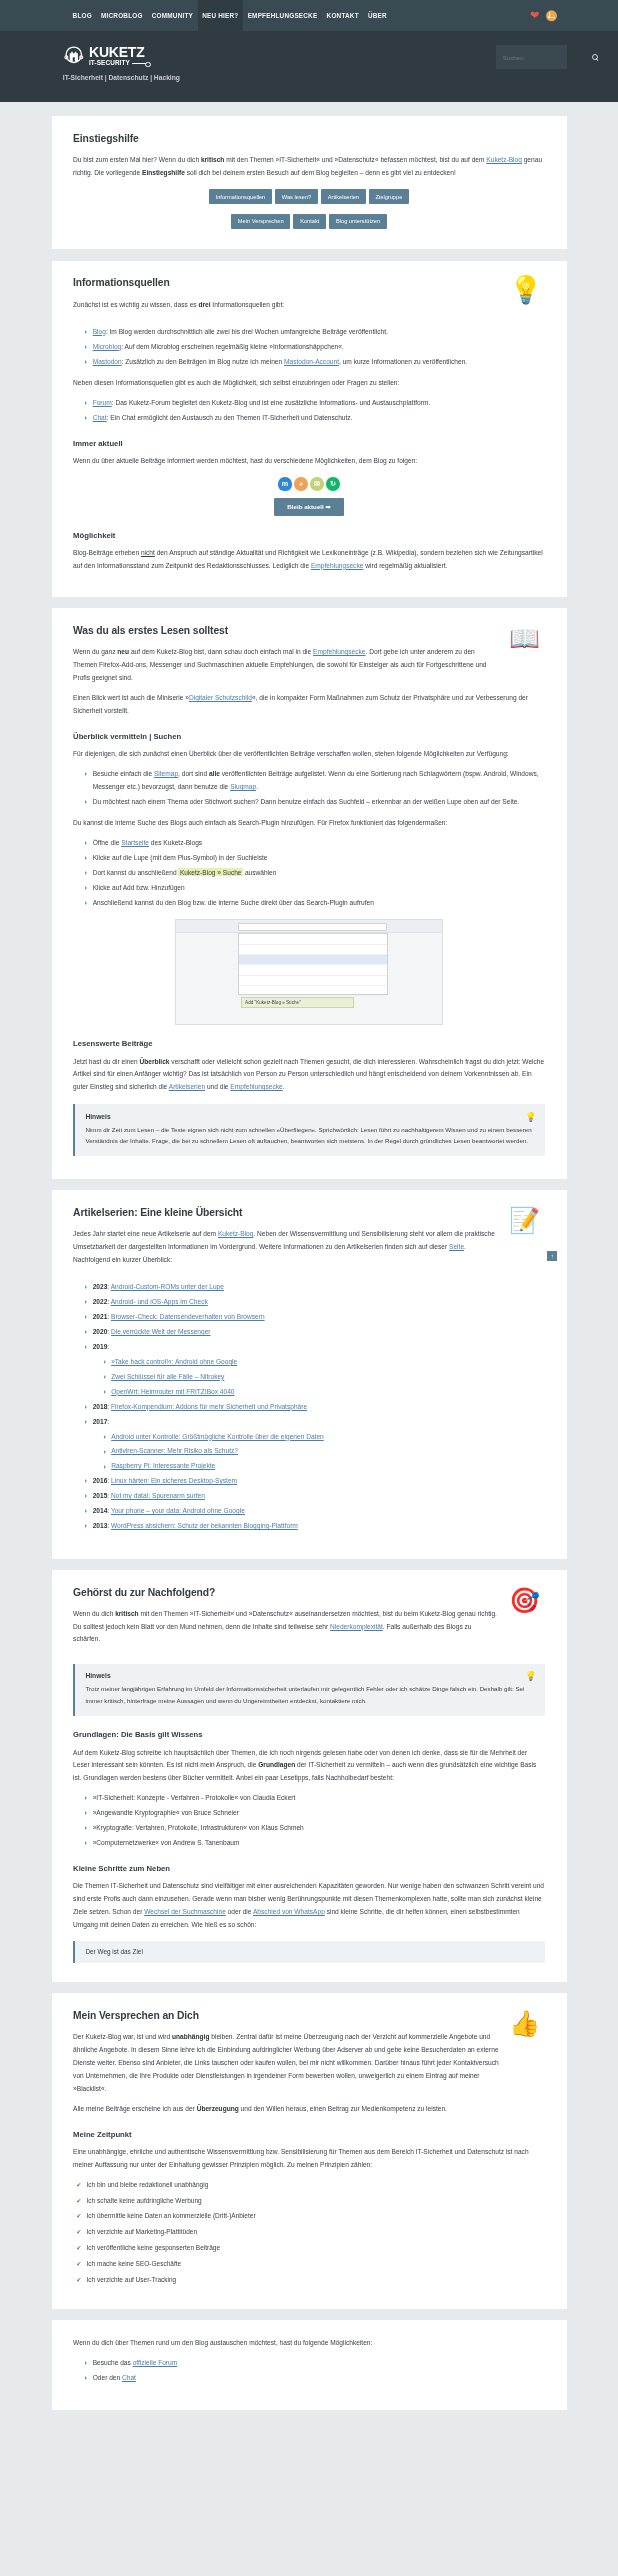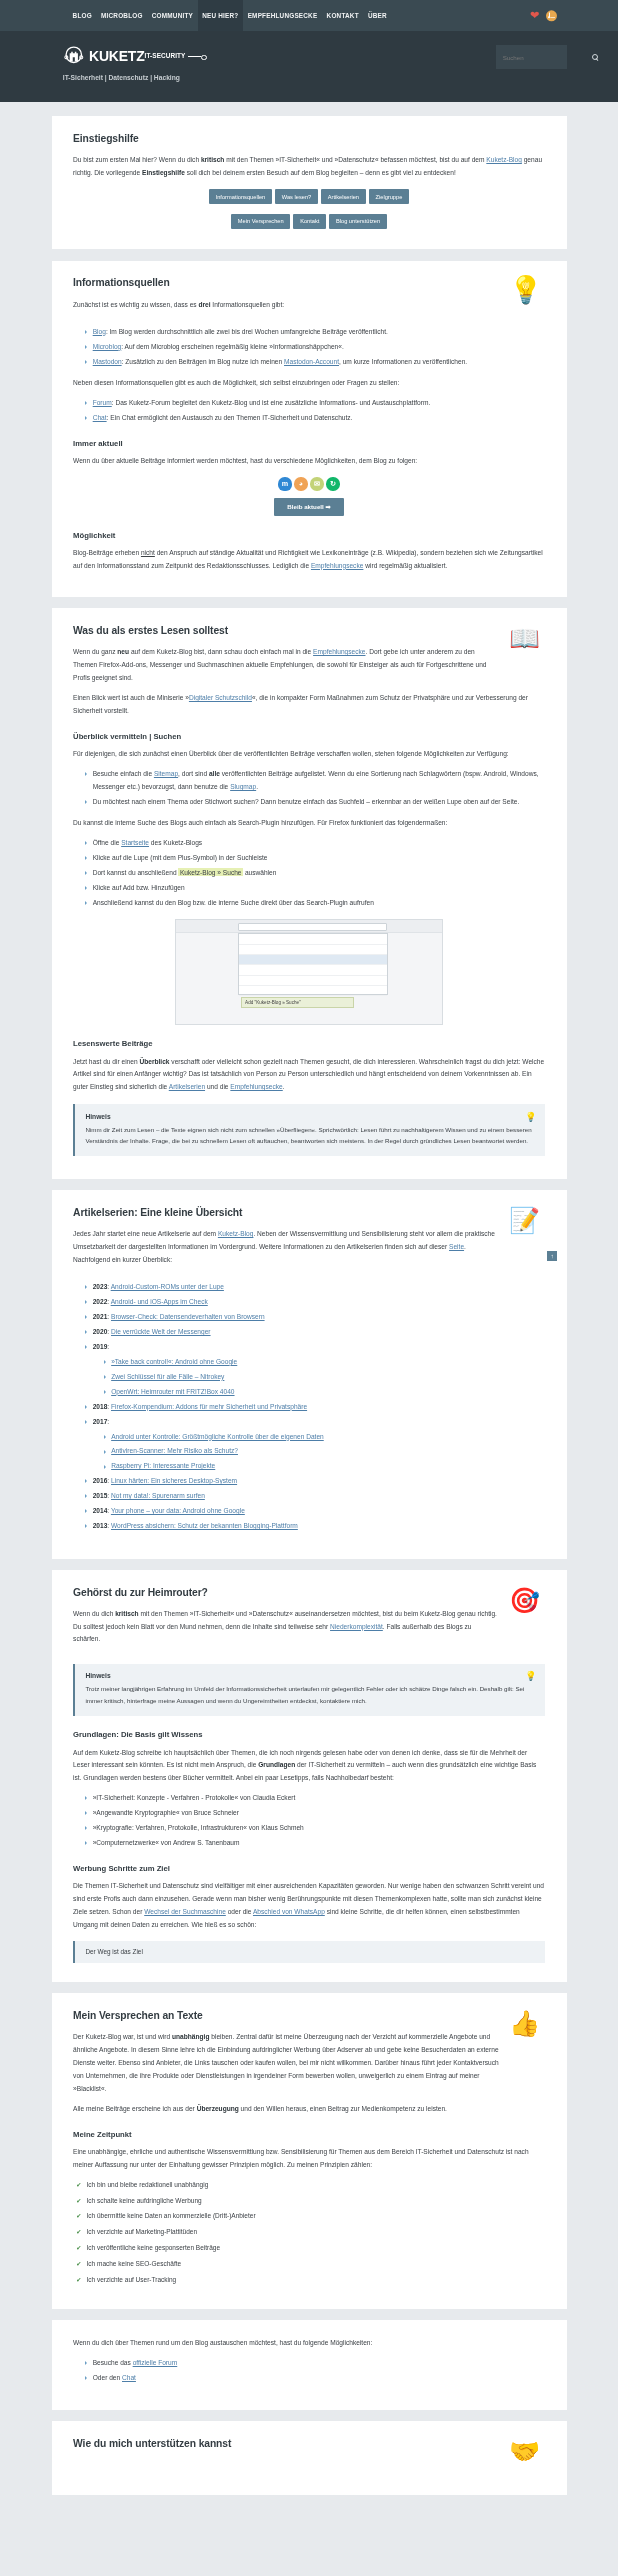--- a/index.html
+++ b/index.html
@@ -56,21 +56,21 @@
   
   .header {
     background:#2f3a41;
     padding:14.4px 0 12.4px 0;
     position:relative;
     height:71px;
   }
   .header-inner { width:515px; margin:0 auto; position:relative; }
   .brand { display:flex; align-items:center; gap:4.6px; margin-left:11.3px;}
   .logo-mark { width:21.6px; height:21.6px; position:relative; flex:0 0 auto;}
-  .logo-text { display:flex; flex-direction:row; line-height:1; }
+  .logo-text { display:flex; flex-direction:column; line-height:1; }
   .logo-title {
     color:#fff; font-weight:800; font-size:14px; letter-spacing:-0.2px;
     font-family:"Liberation Sans", sans-serif;
   }
   .logo-sub { display:flex; align-items:center; gap:2.6px; margin-top:1px;}
   .logo-sub-text{ color:#fff; font-size:6.4px; font-weight:700; letter-spacing:0.1px;}
   .wrench { width:18.5px; height:3.6px; position:relative; }
   .wrench::before{ content:""; position:absolute; left:0; top:1px; width:13.4px;height:1.5px;background:#fff;}
   .wrench::after{ content:""; position:absolute; right:0; top:0; width:3.6px;height:3.6px;border:1px solid #fff;border-radius:50%;}
   .tagline {
@@ -400,21 +400,21 @@
       <li><b>2016</b>: <a href="#">Linux härten: Ein sicheres Desktop-System</a></li>
       <li><b>2015</b>: <a href="#">Not my data!: Spurenarm surfen</a></li>
       <li><b>2014</b>: <a href="#">Your phone – your data: Android ohne Google</a></li>
       <li><b>2013</b>: <a href="#">WordPress absichern: Schutz der bekannten Blogging-Plattform</a></li>
     </ul>
   </section>
 
   <section class="card" style="position:relative">
     <div class="sec-head">
       <div style="flex:1">
-        <h2 class="sec-title">Gehörst du zur Heimrouter?</h2>
+        <h2 class="sec-title">Gehörst du zur Nachfolgend?</h2>
         <p>
           <span>Wenn du dich </span><b>kritisch</b><span> mit den Themen »IT-Sicherheit« und »Datenschutz« auseinandersetzen möchtest, bist du beim Kuketz-Blog genau richtig. Du solltest jedoch kein Blatt vor den Mund nehmen, denn die Inhalte sind teilweise sehr </span><a href="#">Niederkomplexität</a><span>. Falls außerhalb des Blogs zu schärfen.</span>
         </p>
       </div>
       <div class="sec-illu illu illu-emoji">🎯</div>
     </div>
 
     <div class="hinweis">
       <span class="bulb">💡</span>
       <h4>Hinweis</h4>
@@ -425,33 +425,33 @@
     <p>
       <span>Auf dem Kuketz-Blog schreibe ich hauptsächlich über Themen, die ich noch nirgends gelesen habe oder von denen ich denke, dass sie für die Mehrheit der Leser interessant sein könnten. Es ist nicht mein Anspruch, die </span><b>Grundlagen</b><span> der IT-Sicherheit zu vermitteln – auch wenn dies grundsätzlich eine wichtige Basis ist. Grundlagen werden bestens über Bücher vermittelt. Anbei ein paar Lesetipps, falls Nachholbedarf besteht:</span>
     </p>
     <ul class="arrow">
       <li>»IT-Sicherheit: Konzepte - Verfahren - Protokolle« von Claudia Eckert</li>
       <li>»Angewandte Kryptographie« von Bruce Schneier</li>
       <li>»Kryptografie: Verfahren, Protokolle, Infrastrukturen« von Klaus Schmeh</li>
       <li>»Computernetzwerke« von Andrew S. Tanenbaum</li>
     </ul>
 
-    <h3 class="sub-title">Werbung Schritte zum Ziel</h3>
+    <h3 class="sub-title">Kleine Schritte zum Neben</h3>
     <p>
       <span>Die Themen IT-Sicherheit und Datenschutz sind vielfältiger mit einer ausreichenden Kapazitäten geworden. Nur wenige haben den schwanzen Schritt vereint und sind erste Profis auch dann einzusehen. Gerade wenn man bisher wenig Berührungspunkte mit diesen Themenkomplexen hatte, sollte man sich zunächst kleine Ziele setzen. Schon der </span><a href="#">Wechsel der Suchmaschine</a><span> oder die </span><a href="#">Abschied von WhatsApp</a><span> sind kleine Schritte, die dir helfen können, einen selbstbestimmten Umgang mit deinen Daten zu erreichen. Wie hieß es so schön:</span>
     </p>
     <blockquote class="quote">Der Weg ist das Ziel</blockquote>
 
     <div class="back-to-top" style="top:-319px;">↑</div>
   </section>
 
   <section class="card">
     <div class="sec-head">
       <div style="flex:1">
-        <h2 class="sec-title">Mein Versprechen an Texte</h2>
+        <h2 class="sec-title">Mein Versprechen an Dich</h2>
         <p>
           <span>Der Kuketz-Blog war, ist und wird </span><b>unabhängig</b><span> bleiben. Zentral dafür ist meine Überzeugung nach der Verzicht auf kommerzielle Angebote und ähnliche Angebote. In diesem Sinne lehre ich die Einbindung aufdringlicher Werbung über Adserver ab und gebe keine Besucherdaten an externe Dienste weiter. Ebenso sind Anbieter, die Links tauschen oder kaufen wollen, bei mir nicht willkommen. Darüber hinaus führt jeder Kontaktversuch von Unternehmen, die ihre Produkte oder Dienstleistungen in irgendeiner Form bewerben wollen, unweigerlich zu einem Eintrag auf meiner »Blacklist«.</span>
         </p>
       </div>
       <div class="sec-illu illu illu-emoji">👍</div>
     </div>
     <p>
       <span>Alle meine Beiträge erscheine ich aus der </span><b>Überzeugung</b><span> und den Willen heraus, einen Beitrag zur Medienkompetenz zu leisten.</span>
     </p>
 
@@ -469,23 +469,15 @@
   </section>
 
   <section class="card">
     <p>Wenn du dich über Themen rund um den Blog austauschen möchtest, hast du folgende Möglichkeiten:</p>
     <ul class="arrow">
       <li><span>Besuche das </span><a href="#">offizielle Forum</a></li>
       <li><span>Oder den </span><a href="#">Chat</a></li>
     </ul>
   </section>
 
-  <section class="card" style="padding-bottom:20.6px;">
-    <div class="sec-head">
-      <div style="flex:1">
-        <h2 class="sec-title" style="margin-bottom:0">Wie du mich unterstützen kannst</h2>
-      </div>
-      <div class="sec-illu illu illu-emoji">🤝</div>
-    </div>
-  </section>
 
 </div>
 
 
 </body></html>

